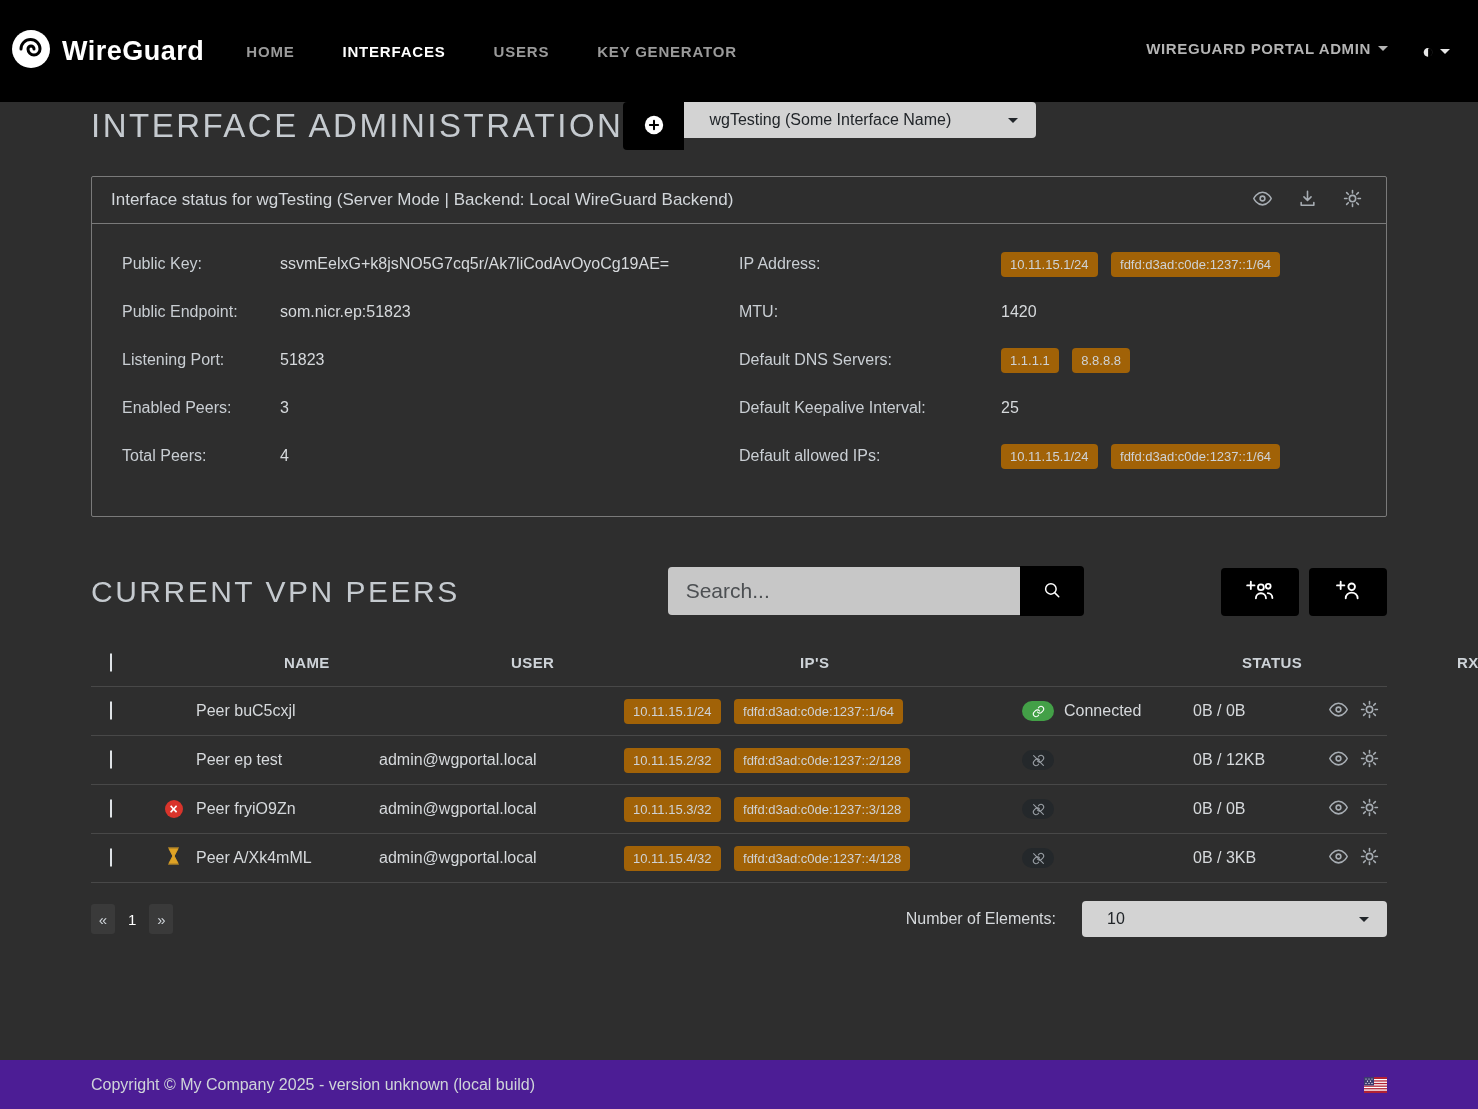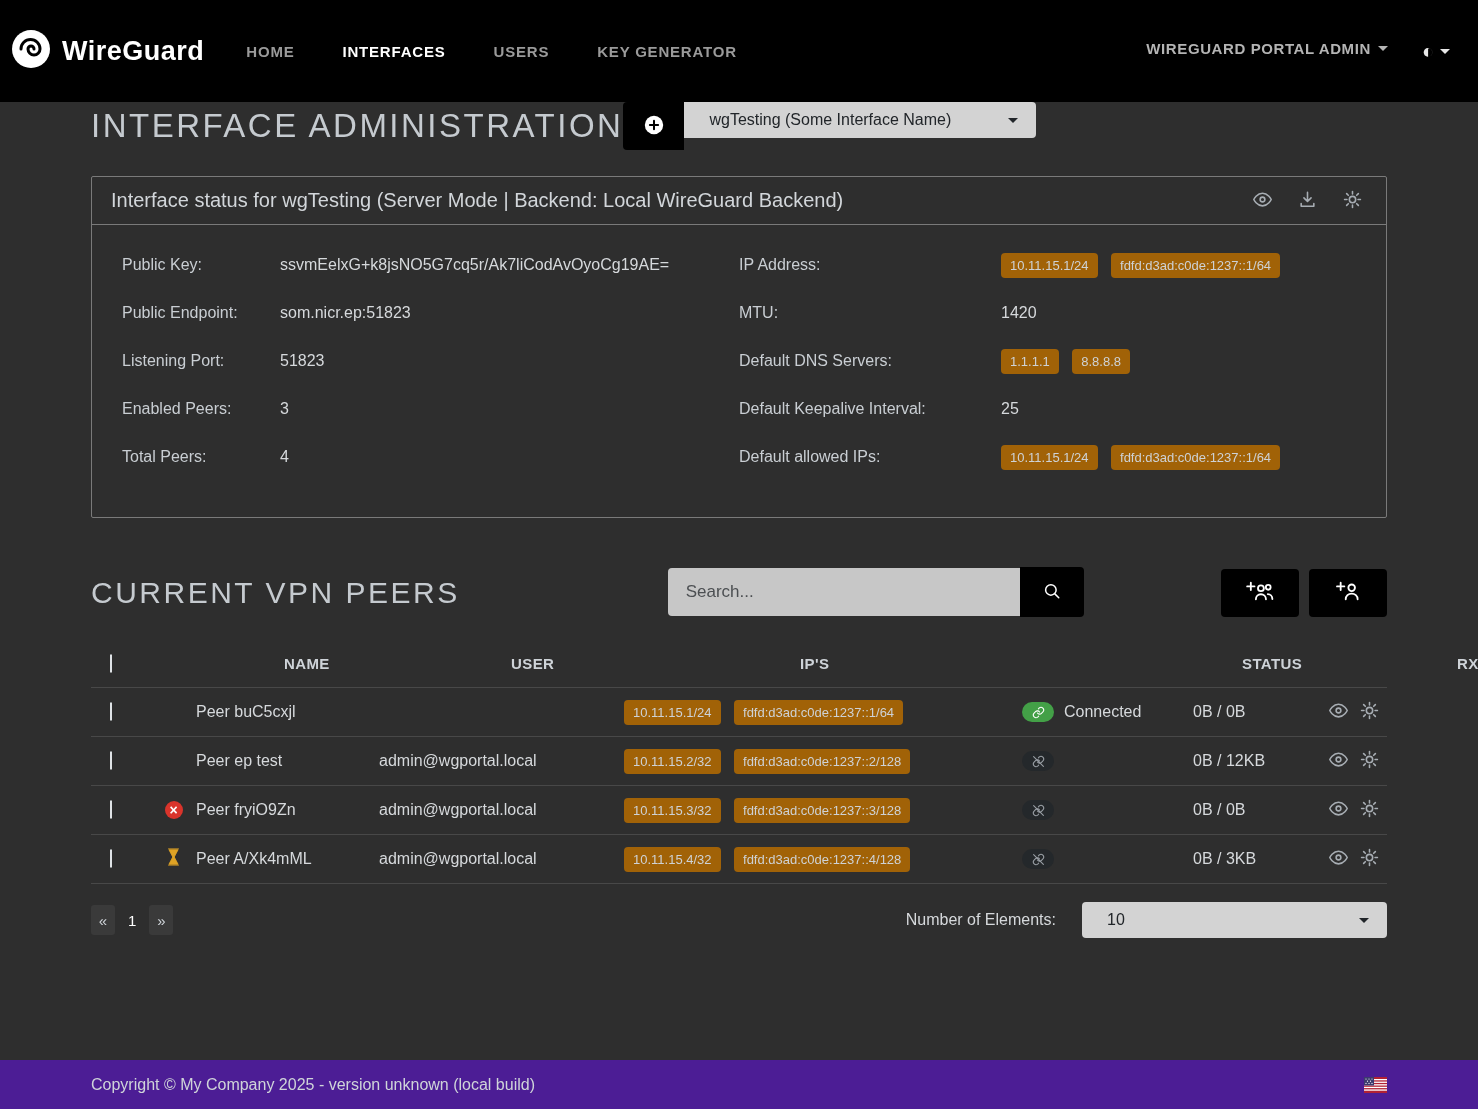--- a/index.html
+++ b/index.html
@@ -47,42 +47,42 @@
     justify-content:space-between; padding:0 18px 0 25px; font-size:16px;
     border-radius:0 4px 4px 0; cursor:pointer;
   }
   .select .caret { border-top-color:#212529; }
   .iface-select { width:352px; }
 
   
   .card { border:1px solid #7a7a7a; margin-top:26px; border-radius:2px; }
   .card-header {
     display:flex; align-items:center; justify-content:space-between;
-    padding:12px 24px 12px 19px; border-bottom:1px solid #7a7a7a; font-size:20px; color:#d2d6da;
+    padding:12px 24px 12px 19px; border-bottom:1px solid #7a7a7a; font-size:17px; color:#d2d6da;
   }
   .card-header-icons { display:flex; gap:26px; }
   .icon-btn { background:none; border:none; color:#a7adb3; cursor:pointer; display:flex; align-items:center; padding:0; }
   .icon-btn svg { width:19px; height:19px; }
   .card-body { display:grid; grid-template-columns:1fr 1fr; padding:16px 30px 36px 30px; }
   .info-col .info-row { display:grid; align-items:center; min-height:48px; }
   .info-col.left .info-row { grid-template-columns:158px 1fr; }
   .info-col.right .info-row { grid-template-columns:262px 1fr; }
   .info-label { color:#c9ced3; font-size:16px; }
   .info-value { color:#d6d9dc; font-size:16px; }
   .badge {
     display:inline-block; background:#a16207; color:#ced2d6; font-size:13px;
     padding:5px 9px; border-radius:4px; margin-right:9px; white-space:nowrap;
   }
 
   
   .peers-head { display:flex; align-items:center; margin-top:50px; }
   .search-group { display:flex; margin-left:208px; }
   .search-input {
     width:352px; height:48px; background:#c7c7c7; border:none; border-radius:4px 0 0 4px;
-    padding:0 18px; font-size:17px; color:#212529; font-family:"Liberation Sans", sans-serif;
+    padding:0 18px; font-size:21px; color:#212529; font-family:"Liberation Sans", sans-serif;
   }
   .search-input::placeholder { color:#4c4f52; }
   .search-btn { width:64px; height:50px; border-radius:0 4px 4px 0; margin-top:-1px; }
   .search-btn svg { width:18px; height:18px; }
   .add-btns { margin-left:auto; display:flex; gap:10px; }
   .add-btn { width:78px; height:48px; border-radius:4px; }
   .add-btn svg { width:30px; height:22px; }
 
   
   .peer-table { margin-top:22px; }

